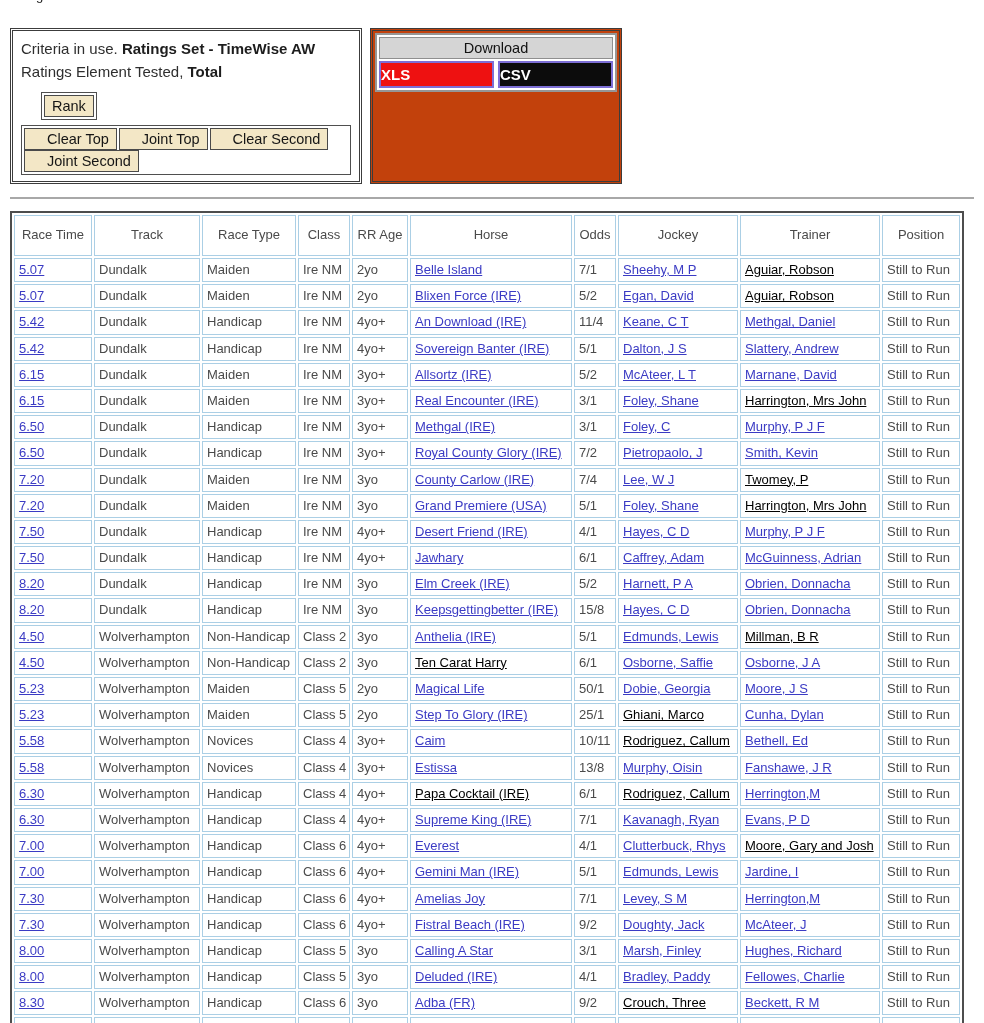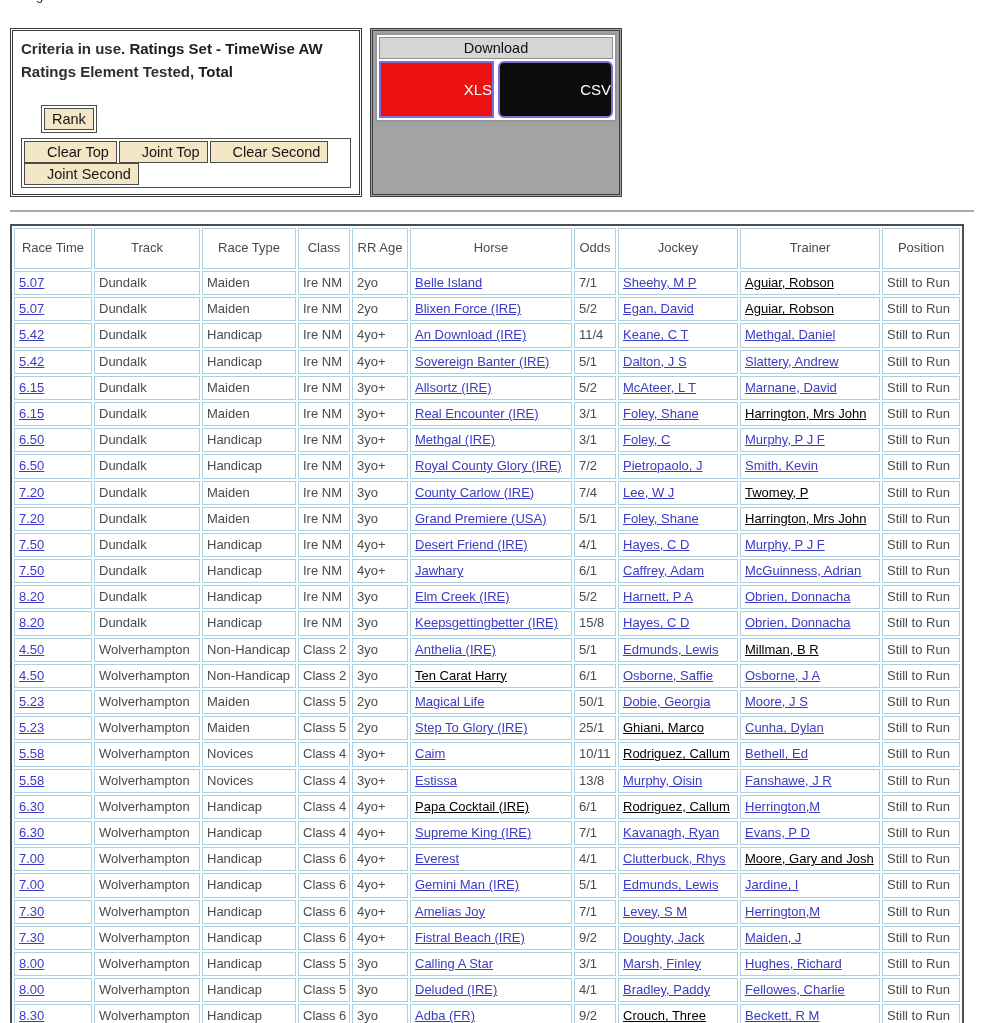--- a/index.html
+++ b/index.html
@@ -11,47 +11,47 @@
   
   .clip-fragment{position:absolute;left:36px;top:0;height:4px;width:20px;overflow:hidden;}
   .clip-fragment span{display:block;font-size:13px;color:#222;margin-top:-12px;}
 
   .top-row{display:flex;align-items:stretch;margin:28px 0 0 10px;gap:8px;}
 
   .criteria-box{
     width:352px;min-height:146px;box-sizing:border-box;
     border:3px double #3c3c3c;padding:7px 8px 6px 8px;background:#fff;
   }
-  .criteria-text{font-size:15px;color:#2e2e2e;line-height:1.5;margin-bottom:22px;font-weight:bold;}
+  .criteria-text{font-size:15px;color:#2e2e2e;line-height:1.5;margin-bottom:9px;}
   .criteria-text b{color:#1d1d1d;}
 
   .frame-wrap{display:inline-block;border:1px solid #4f4f4f;padding:2px;background:#fff;}
   .rank-row{margin-top:2px;margin-left:20px;}
   .btn-row{margin-top:5px;}
   .beige-btn{
     background:#f3e7c6;border:1px solid #4a4a4a;color:#151515;
     font-family:"Liberation Sans", sans-serif;font-size:14.5px;
     padding:2px 7px;cursor:pointer;vertical-align:middle;
   }
   .btn-row .beige-btn{margin-right:2px;padding-left:22px;}
   .btn-row .beige-btn:last-child{margin-right:0;}
 
   .download-box{
     width:252px;box-sizing:border-box;
-    border:3px double #3c3c3c;padding:2px;background:#a3a3a3;
+    border:3px double #3c3c3c;padding:2px;background:#c2410c;
   }
   .dl-table{border:2px solid #969696;padding:2px;background:#fff;}
   .dl-header{
     background:#d5d5d5;border:1px solid #8f8f8f;text-align:center;
     font-size:14.5px;color:#111;padding:2px 0;
   }
   .dl-btn-row{display:flex;gap:4px;margin-top:2px;}
   .dl-btn{
-    flex:1;text-align:right;font-weight:normal;font-size:15px;color:#fff;
-    padding:18px 0;border:2px solid #7d6fd6;cursor:pointer;
+    flex:1;text-align:left;font-weight:bold;font-size:15px;color:#fff;
+    padding:3px 0;border:2px solid #7d6fd6;cursor:pointer;
   }
 
   hr.divider{border:0;border-top:2px solid #a8a8a8;margin:13px 10px 12px 10px;}
 
   table.race{
     margin-left:10px;width:950px;table-layout:fixed;
     border:2px solid #4d4d4d;border-collapse:separate;border-spacing:2px;background:#fff;
   }
   table.race th, table.race td{
     border:1px solid #abcfe5;box-sizing:border-box;
@@ -83,21 +83,21 @@
         <button class="beige-btn">Clear Top</button><button class="beige-btn">Joint Top</button><button class="beige-btn">Clear Second</button><button class="beige-btn">Joint Second</button>
       </span>
     </div>
   </div>
 
   <div class="download-box">
     <div class="dl-table">
       <div class="dl-header" style="background: rgb(213, 213, 213);">Download</div>
       <div class="dl-btn-row">
         <div class="dl-btn" style="background: rgb(238, 17, 17);">XLS</div>
-        <div class="dl-btn" style="background: rgb(12, 12, 12); border-radius: 6px;">CSV</div>
+        <div class="dl-btn" style="background: rgb(12, 12, 12);">CSV</div>
       </div>
     </div>
   </div>
 </div>
 
 <hr class="divider">
 
 <table class="race">
   <colgroup>
     <col style="width:78px">
@@ -428,21 +428,21 @@
       </tr>
       <tr>
         <td><a href="#">7.30</a></td>
         <td>Wolverhampton</td>
         <td>Handicap</td>
         <td>Class 6</td>
         <td>4yo+</td>
         <td><a href="#">Fistral Beach (IRE)</a></td>
         <td>9/2</td>
         <td><a href="#">Doughty, Jack</a></td>
-        <td><a href="#">Maiden, J</a></td>
+        <td><a href="#">McAteer, J</a></td>
         <td>Still to Run</td>
       </tr>
       <tr>
         <td><a href="#">8.00</a></td>
         <td>Wolverhampton</td>
         <td>Handicap</td>
         <td>Class 5</td>
         <td>3yo</td>
         <td><a href="#">Calling A Star</a></td>
         <td>3/1</td>

